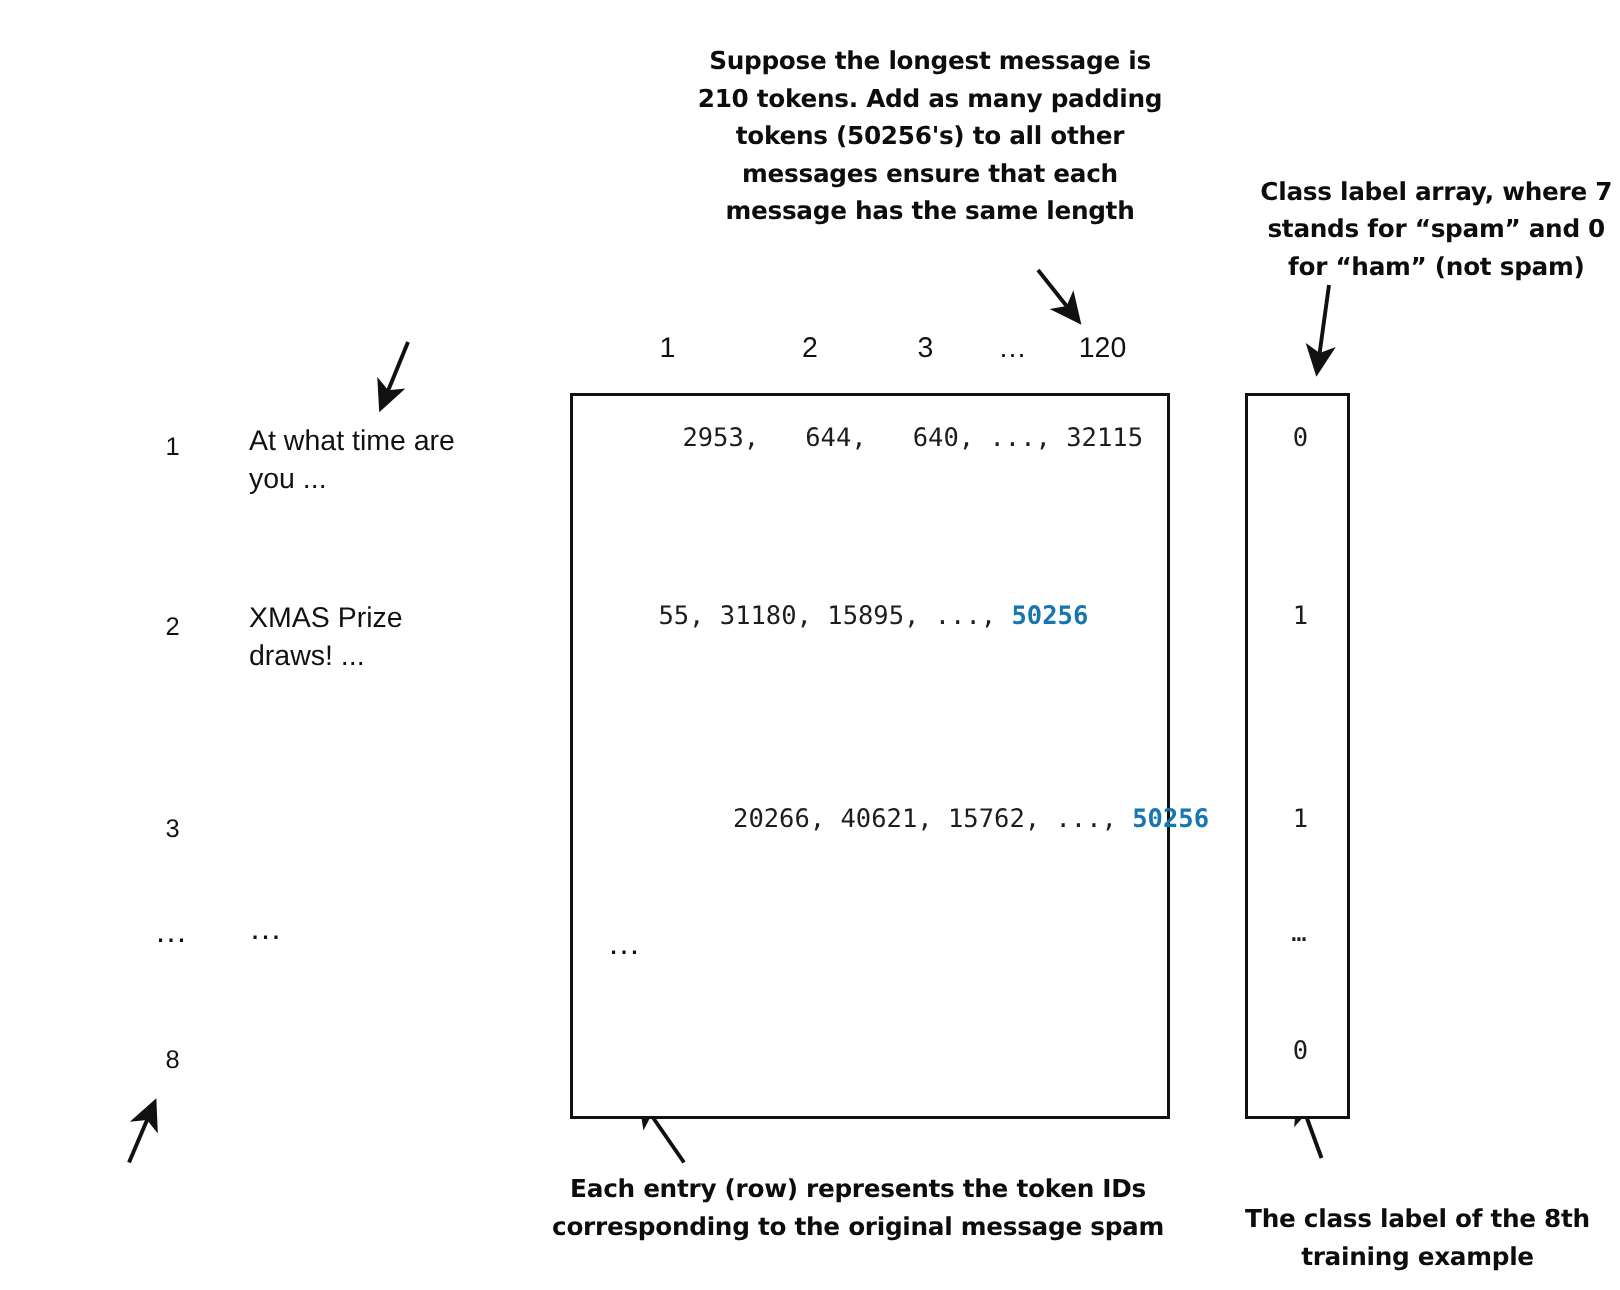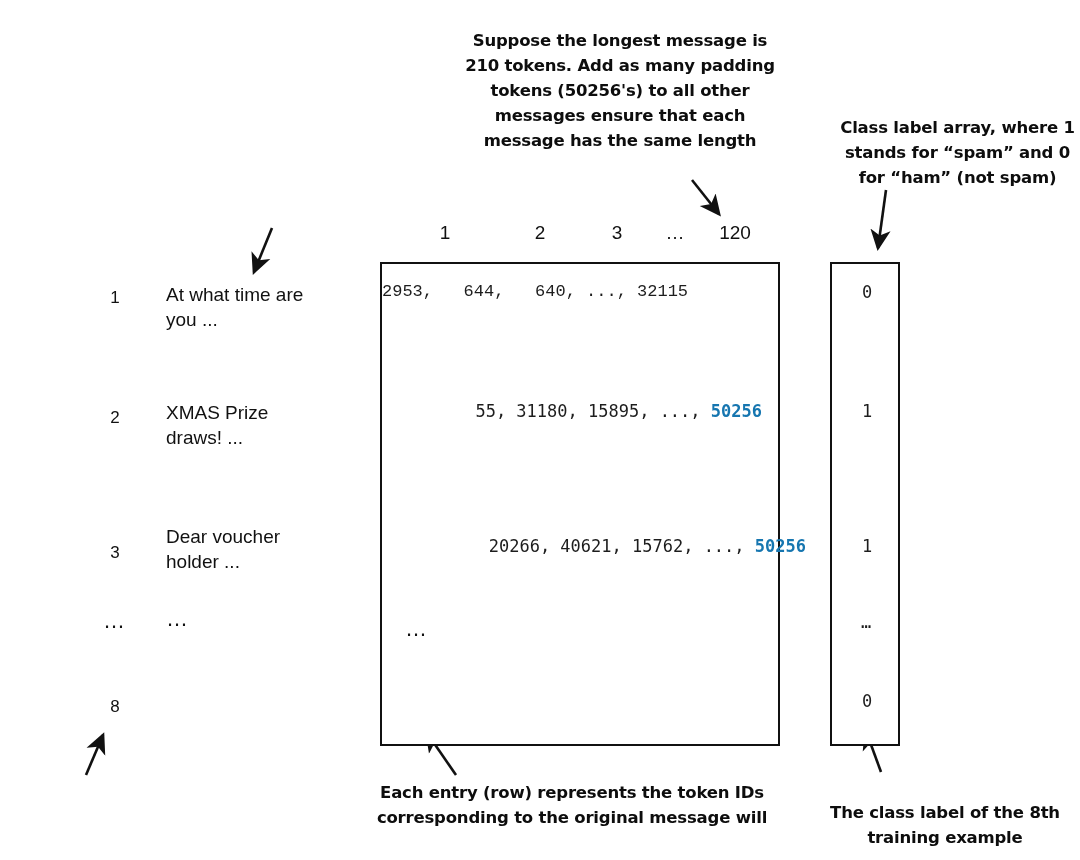--- a/index.html
+++ b/index.html
@@ -93,28 +93,28 @@
 <body>
 
 <div id="canvas">
 
   <div class="abs annot" style="left:435px; top:28px; width:370px;">Suppose the longest message is
 210 tokens. Add as many padding
 tokens (50256's) to all other
 messages ensure that each
 message has the same length</div>
 
-  <div class="abs annot" style="left:840px; top:115px; width:235px;">Class label array, where 1
+  <div class="abs annot" style="left:840px; top:115px; width:235px;">Class label array, where 7
 stands for “spam” and 0
 for “ham” (not spam)</div>
 
 
 
   <div class="abs annot" style="left:362px; top:780px; width:420px;">Each entry (row) represents the token IDs
-corresponding to the original message will</div>
+corresponding to the original message spam</div>
 
   <div class="abs annot" style="left:815px; top:800px; width:260px;">The class label of the 8th
 training example</div>
 
   <svg class="abs arrow" style="left:0; top:0;" width="1080" height="860">
     <defs>
       <marker id="ah" markerWidth="9" markerHeight="9" refX="7" refY="4.5" orient="auto" markerUnits="strokeWidth">
         <path d="M0,0.6 L8.2,4.5 L0,8.4 L2.1,4.5 Z" fill="#111111"></path>
       </marker>
     </defs>
@@ -143,29 +143,27 @@
   <div class="abs idx" style="left:100px; top:288px;">1</div>
   <div class="abs idx" style="left:100px; top:408px;">2</div>
   <div class="abs idx" style="left:100px; top:543px;">3</div>
   <div class="abs idx dots-plain" style="left:100px; top:608px;">…</div>
   <div class="abs idx" style="left:100px; top:697px;">8</div>
 
   <div class="abs plain" style="left:166px; top:400px; width:200px;">XMAS Prize
 draws!  ...</div>
   <div class="abs plain" style="left:166px; top:282px; width:200px;">At what time are
 you ...</div>
-  <div class="abs plain" style="left:166px; top:524px; width:200px;">Dear voucher
-holder ...</div>
   <div class="abs plain dots-plain" style="left:166px; top:606px; width:200px;">…</div>
 
   <div class="abs box" style="left:380px; top:262px; width:400px; height:484px;">
 
-    <div class="abs mono" style="left:0; top:18px; width:380px; font-family:Liberation Mono, monospace;"><span>2953,   644,   640, ..., </span><span class="">32115</span></div>
+    <div class="abs mono" style="left:0; top:18px; width:380px; text-align:right;"><span>2953,   644,   640, ..., </span><span class="">32115</span></div>
 
-    <div class="abs mono" style="left:0; top:137px; width:380px; text-align:right;"><span>  55, 31180, 15895, ..., </span><span class="pad">50256</span></div>
+    <div class="abs mono" style="left:0; top:137px; width:380px; text-align:center;"><span>  55, 31180, 15895, ..., </span><span class="pad">50256</span></div>
 
     <div class="abs mono" style="left:0; top:272px; width:380px; text-align:right;padding-left:44px;"><span>20266, 40621, 15762, ..., </span><span class="pad">50256</span></div>
 
     <div class="abs dots-plain" style="left:23px; top:352px;">…</div>
 
   </div>
 
   <div class="abs box" style="left:830px; top:262px; width:70px; height:484px;">
 
     <div class="abs label-val" style="left:0; top:18px;">0</div>

